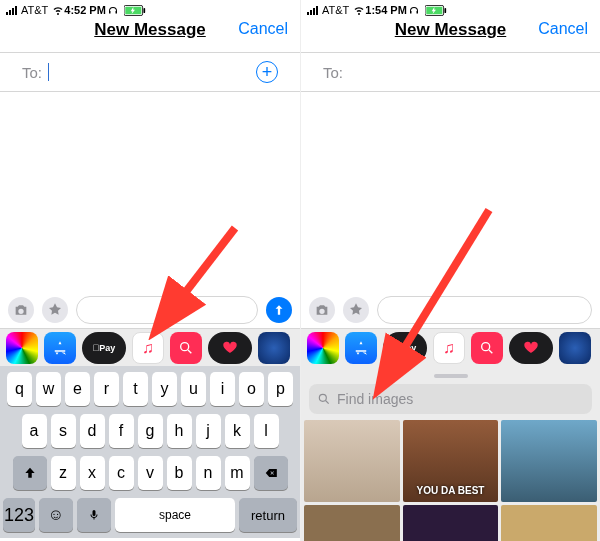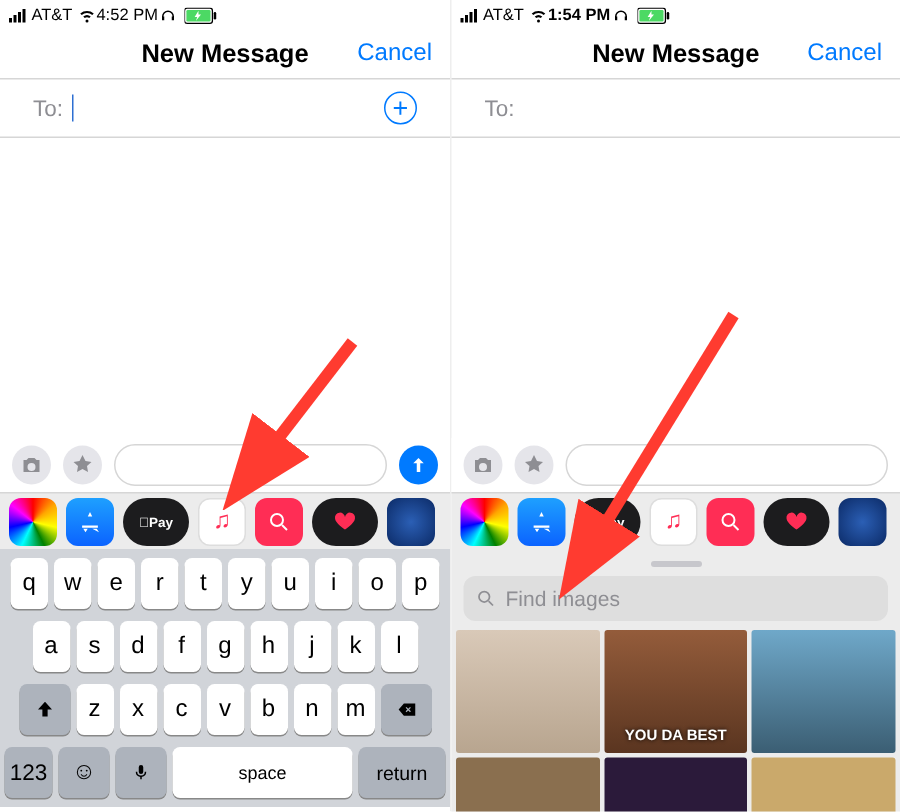--- a/index.html
+++ b/index.html
@@ -5,21 +5,21 @@
   * { box-sizing: border-box; margin: 0; padding: 0; }
   body { font-family: -apple-system, "Helvetica Neue", Arial, sans-serif; background: #fff; width: 600px; height: 541px; overflow: hidden; display: flex; }
   .phone { width: 300px; height: 541px; position: relative; background: #fff; border-right: 0; }
   .phone + .phone { border-left: 1px solid #eee; }
   .statusbar { height: 20px; display: flex; align-items: center; padding: 0 6px; font-size: 11px; font-weight: 500; }
   .sb-left, .sb-right { display: flex; align-items: center; gap: 4px; }
   .sig-bars { display: inline-flex; align-items: flex-end; gap: 1px; }
   .sig-bars span { width: 2px; background: #000; display: inline-block; }
   .sig-bars span:nth-child(1){height:3px;} .sig-bars span:nth-child(2){height:5px;} .sig-bars span:nth-child(3){height:7px;} .sig-bars span:nth-child(4){height:9px;}
   .wifi { width: 12px; height: 12px; }
-  .headtitle { height: 32px; position: relative; display: flex; align-items: center; justify-content: center; }
+  .headtitle { height: 32px; position: relative; display: flex; align-items: flex-start; justify-content: center; text-decoration: underline; }
   .title { font-size: 17px; font-weight: 600; }
   .cancel { position: absolute; right: 12px; font-size: 16px; color: #007aff; }
   .to-row { height: 40px; border-top: 1px solid #d6d6d6; border-bottom: 1px solid #d6d6d6; display: flex; align-items: center; padding: 0 22px; font-size: 15px; color: #8e8e93; }
   .to-row .lbl { margin-right: 6px; }
   .to-row .cursor { width: 1px; height: 18px; background: #2d6fd2; }
   .to-row .spacer { flex: 1; }
   .plus { width: 22px; height: 22px; border: 1.5px solid #007aff; border-radius: 50%; display: flex; align-items: center; justify-content: center; color: #007aff; font-size: 18px; line-height: 1; }
   .blank { flex: 1; }
   .inputbar { height: 36px; display: flex; align-items: center; gap: 8px; padding: 0 8px; background: #fff; }
   .gray-ico { width: 26px; height: 26px; border-radius: 13px; background: #e5e5ea; display: flex; align-items: center; justify-content: center; color: #8e8e93; }
@@ -29,21 +29,21 @@
   .appico { width: 32px; height: 32px; border-radius: 8px; display: flex; align-items: center; justify-content: center; }
   .appico.dark { background: #1c1c1e; border-radius: 16px / 16px; }
   .appico.pill { width: 44px; border-radius: 16px; }
   .keyboard { background: #d1d4d9; padding: 6px 3px 4px; }
   .krow { display: flex; justify-content: center; gap: 4px; margin-bottom: 8px; }
   .key { background: #fff; border-radius: 5px; box-shadow: 0 1px 0 #888; width: 25px; height: 34px; display: flex; align-items: center; justify-content: center; font-size: 16px; }
   .key.fn { background: #adb3bc; color: #000; }
   .key.wide { width: 34px; }
   .key.space { flex: 1; font-size: 12px; }
   .key.ret { width: 58px; font-size: 13px; }
-  .key.num { width: 32px; font-size: 15px; }
+  .key.num { width: 32px; font-size: 18px; }
   .drawer { background: #ececec; padding: 6px 0 0; }
   .grabber { width: 34px; height: 4px; background: #c7c7cc; border-radius: 2px; margin: 2px auto 6px; }
   .search { margin: 0 8px 6px; height: 30px; background: #dedede; border-radius: 8px; display: flex; align-items: center; padding: 0 8px; gap: 6px; color: #8e8e93; font-size: 14px; }
   .gifgrid { display: grid; grid-template-columns: 1fr 1fr 1fr; gap: 3px; padding: 0 3px; }
   .gif { height: 82px; background: #bbb; border-radius: 2px; position: relative; display: flex; align-items: flex-end; justify-content: center; font-size: 10px; font-weight: 700; color: #fff; text-shadow: 0 0 3px #000; overflow: hidden; }
   .gif.row2 { height: 40px; }
   .gif .cap { margin-bottom: 6px; }
   .arrow { position: absolute; pointer-events: none; }
   svg { display: block; }
 </style>
@@ -57,21 +57,21 @@
           <span></span>
           <span></span>
           <span></span>
           <span></span>
         </span>
       <span>AT&amp;T</span>
       <svg class="wifi" viewBox="0 0 24 24">
           <path fill="#000" d="M12 18a2 2 0 100 4 2 2 0 000-4zm-5-4a8 8 0 0110 0l-2 2a5 5 0 00-6 0zm-4-4a14 14 0 0118 0l-2 2a11 11 0 00-14 0z"></path>
         </svg>
     </div>
-    <span style="font-weight:400">4:52 PM</span>
+    <span style="font-weight:700">4:52 PM</span>
     <div class="sb-right">
       <svg width="14" height="12" viewBox="0 0 24 24">
           <path fill="#000" d="M4 14a8 8 0 0116 0v5h-3v-5h1a6 6 0 00-12 0h1v5H4z"></path>
         </svg>
       <svg width="22" height="11" viewBox="0 0 26 12">
           <rect x="0" y="0" width="22" height="12" rx="2" fill="none" stroke="#000"></rect>
           <rect x="1.5" y="1.5" width="19" height="9" rx="1" fill="#4cd964"></rect>
           <rect x="23" y="3" width="2" height="6" rx="1" fill="#000"></rect>
           <path fill="#fff" d="M11 2l-3 5h2l-1 3 4-5h-2z"></path>
         </svg>

